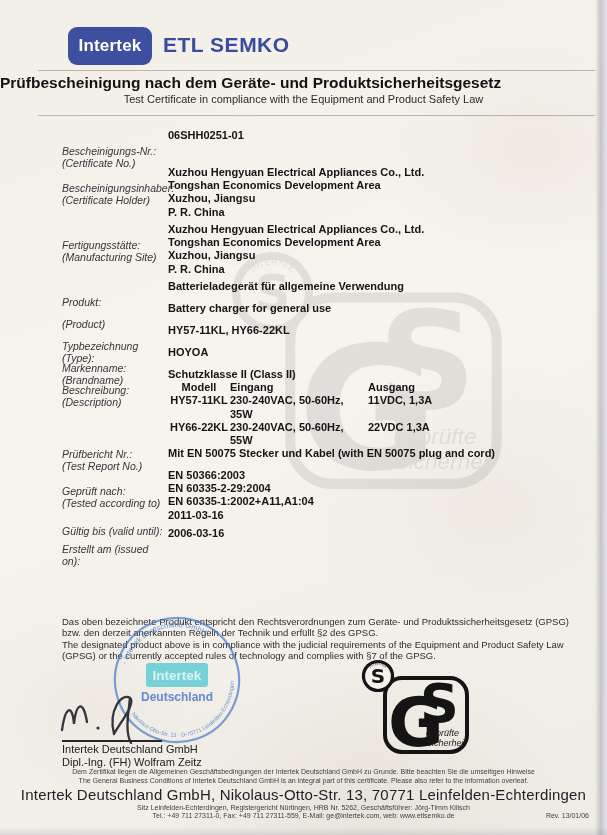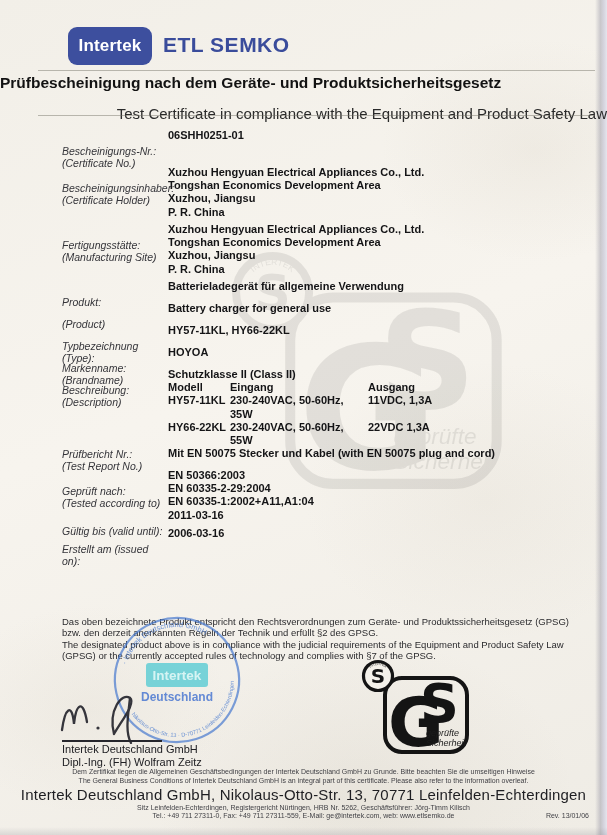--- a/index.html
+++ b/index.html
@@ -20,28 +20,28 @@
 
   
   .logo-badge{position:absolute; left:68px; top:27px; width:84px; height:38px;
     background:#3d4f9e; border-radius:9px; display:flex; align-items:center; justify-content:center;
     color:#ffffff; font-size:17px; font-weight:bold; letter-spacing:0.2px;}
   .brand-text{position:absolute; left:163px; top:33px; font-size:21px; font-weight:bold; color:#3a4c9b; letter-spacing:0.5px;}
 
   .rule{position:absolute; left:38px; width:557px; height:1px; background:rgba(110,108,98,0.45);}
   .rule-top{top:70px;} .rule-bottom{top:115px;}
   .title-de{position:absolute; left:0; top:74px; width:100%; text-align:left; font-size:15.5px; font-weight:bold; color:#121212;}
-  .title-en{position:absolute; left:0; top:105px; width:100%; text-align:right; font-size:15px; color:#2a2a2a;}
+  .title-en{position:absolute; left:0; top:93px; width:100%; text-align:center; font-size:11px; color:#2a2a2a;}
 
   
   .row{position:absolute; left:62px; display:flex; align-items:flex-start;}
   .lbl{width:106px; flex:0 0 106px; font-style:italic; font-size:10.5px; line-height:11.8px; color:#35353a;margin-top:17px;}
   .val{font-weight:bold; font-size:11px; line-height:13.2px; color:#141416;}
   .dt .dtr{display:flex;}
-  .dt .c1{width:62px; flex:0 0 62px;}
+  .dt .c1{width:62px; flex:0 0 62px;text-align:center;}
   .dt .c2{width:138px; flex:0 0 138px;}
 
   .compliance{position:absolute; left:62px; top:616px; width:525px; font-size:9.5px; line-height:11.4px; color:#2b2b2e;}
   .compliance p{margin:0;}
 
   
   .stamp{position:absolute; left:100px; top:603px; opacity:0.88;}
   
   .sig{position:absolute; left:48px; top:686px;}
   .sig-line{position:absolute; left:62px; top:740px; width:100px; height:1.5px; background:#26262c;}

